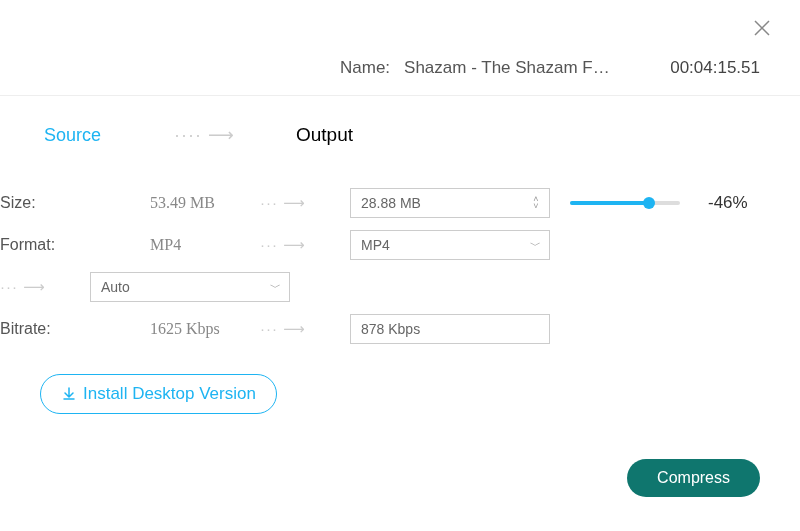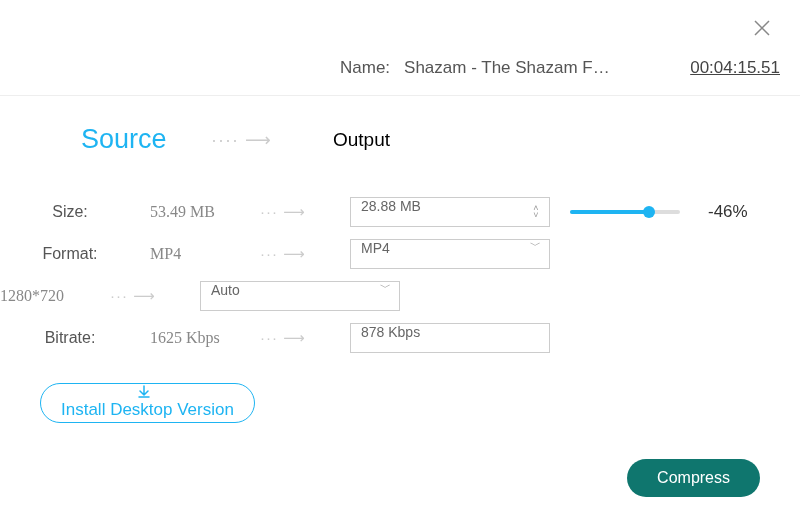--- a/index.html
+++ b/index.html
@@ -30,40 +30,40 @@
     position: absolute;
     top: 58px;
     left: 0;
     right: 0;
     display: flex;
     font-size: 17px;
     color: #555;
   }
   .name-label { margin-left: 340px; margin-right: 14px; }
   .name-value { color: #555; width: 230px; white-space: nowrap; overflow: hidden; text-overflow: ellipsis; }
-  .duration { margin-left: auto; margin-right: 20px; color: #444; text-decoration: underline; }
+  .duration { margin-left: auto; margin-right: 40px; color: #444; }
   .columns {
     padding-top: 28px;
   }
   .col-headings {
     display: flex;
     align-items: center;
     margin-bottom: 36px;
   }
-  .source-h { color: #1eb4f2; font-size: 27px; font-weight: 400; margin-left: 81px; width: 130px; }
+  .source-h { color: #1eb4f2; font-size: 18px; font-weight: 400; margin-left: 44px; width: 130px; }
   .arrow-h { color: #ccc; font-size: 18px; letter-spacing: 1px; width: 120px; }
   .output-h { color: #000000; font-size: 19px; font-weight: 400; margin-left: 2px; }
   .row {
     display: flex;
     align-items: center;
     height: 42px;
   }
   .rlabel {
     width: 150px;
-    text-align: center;
+    text-align: left;
     padding-right: 10px;
     color: #555;
     font-size: 16px;
   }
   .rvalue {
     width: 110px;
     color: #888;
     font-size: 16px;
     font-family: Liberation Serif, serif;
   }
@@ -71,21 +71,21 @@
     width: 90px;
     color: #ccc;
     font-size: 15px;
     letter-spacing: 1px;
   }
   .control {
     width: 200px;
     height: 30px;
     border: 1px solid #ccc;
     display: flex;
-    align-items: flex-start;
+    align-items: center;
     padding: 0 10px;
     font-size: 14px;
     color: #666;
     background: #fff;
     position: relative;
   }
   .control .caret {
     position: absolute;
     right: 8px;
     color: #999;
@@ -145,21 +145,20 @@
     display: inline-flex;
     align-items: center;
     height: 40px;
     padding: 0 20px;
     border: 1px solid #1eb4f2;
     border-radius: 20px;
     color: #1eb4f2;
     font-size: 17px;
     cursor: pointer;
     background: #fff;
-    flex-direction: column;
   }
   .install-btn .dl-icon { margin-right: 6px; display: inline-flex; }
   .compress-btn {
     position: absolute;
     right: 40px;
     bottom: 34px;
     height: 38px;
     padding: 0 30px;
     background: #0f766e;
     color: #fff;
@@ -219,21 +218,20 @@
     <div class="rvalue">MP4</div>
     <div class="rarrow">··· ⟶</div>
     <div class="control">
       <span>MP4</span>
       <span class="caret">﹀</span>
     </div>
   </div>
 
   
   <div class="row">
-    <div class="rvalue">1280*720</div>
     <div class="rarrow">··· ⟶</div>
     <div class="control">
       <span>Auto</span>
       <span class="caret">﹀</span>
     </div>
   </div>
 
   
   <div class="row">
     <div class="rlabel">Bitrate:</div>

